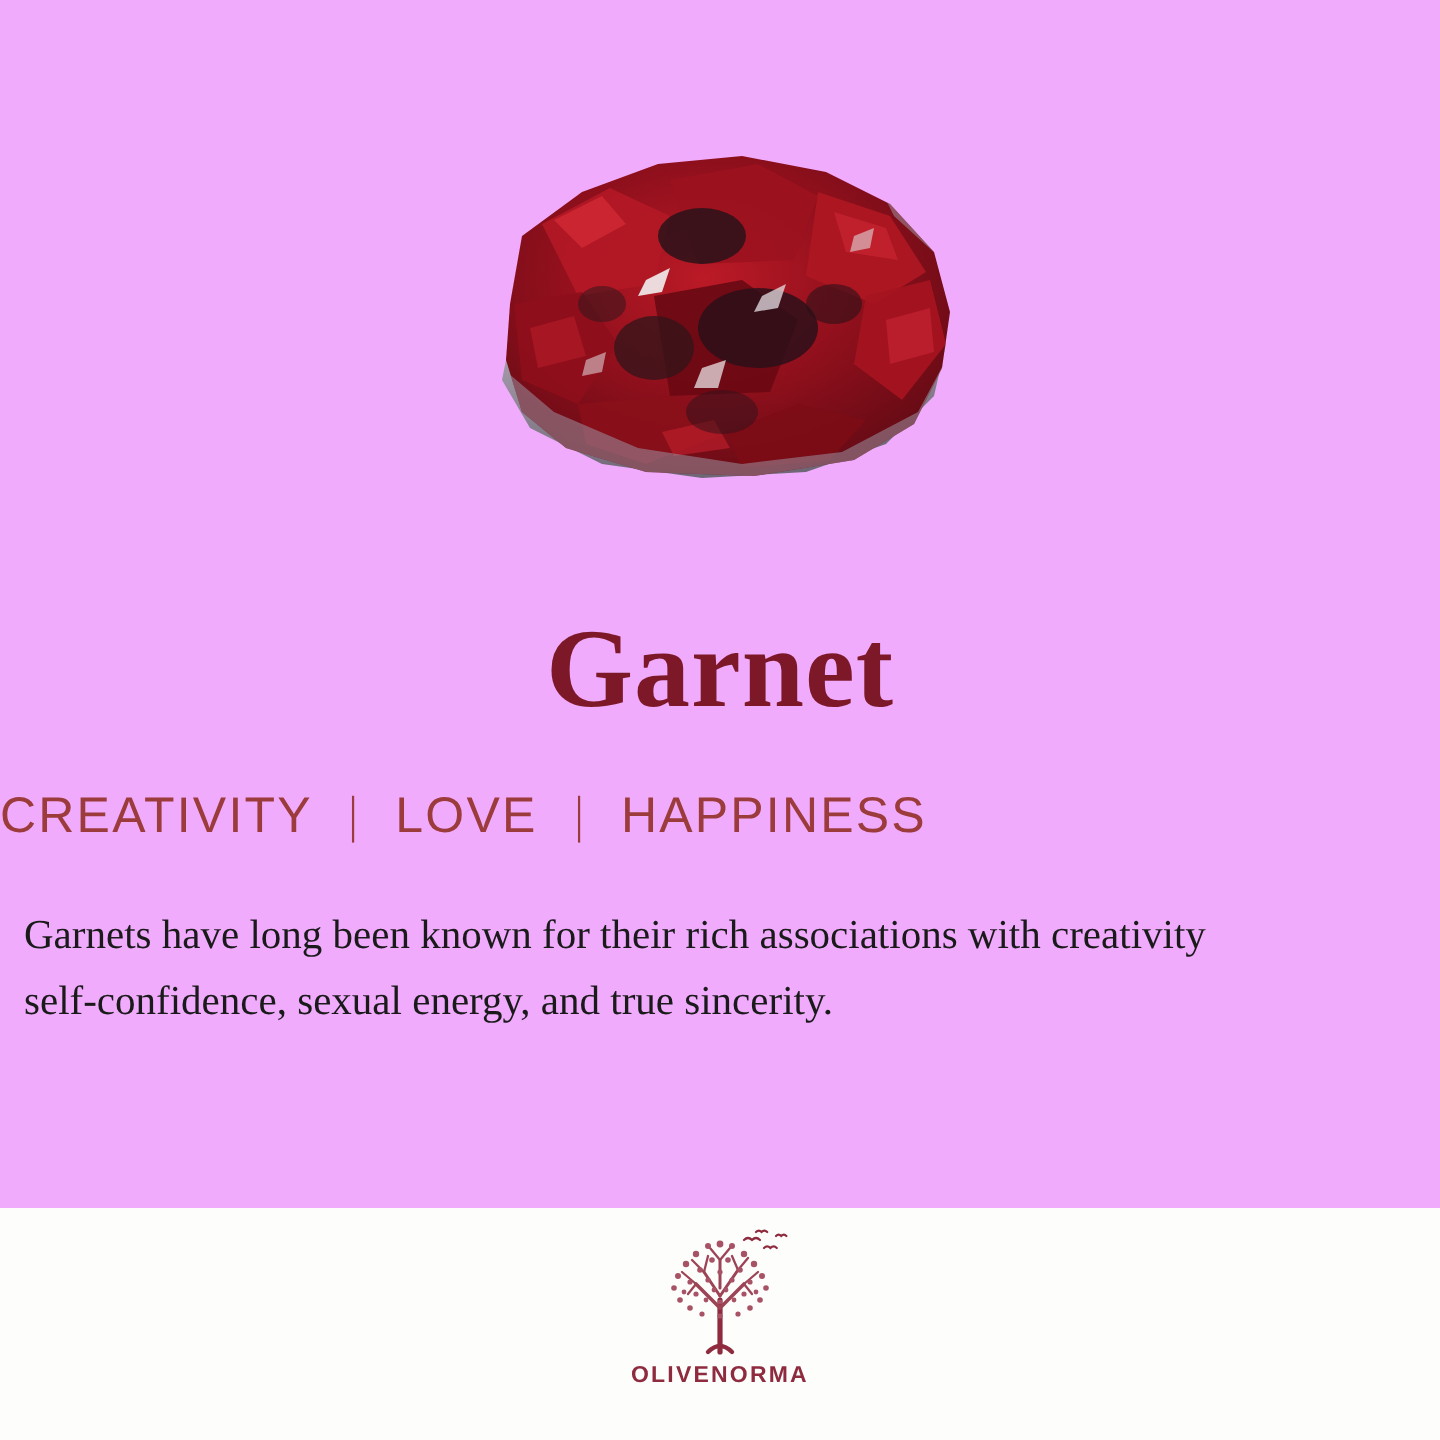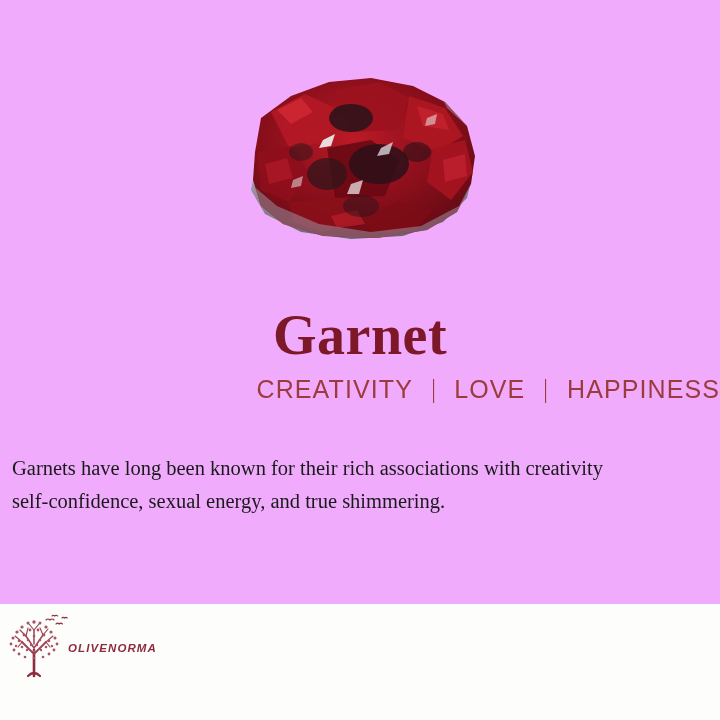--- a/index.html
+++ b/index.html
@@ -49,23 +49,23 @@
     font-weight: 700;
     letter-spacing: 0.5px;
     color: #7d1828;
     line-height: 1.05;
   }
 
   
   .tagline {
     position: absolute;
     left: 0;
-    top: 376px;
-    width: 720px;
-    text-align: right;
+    top: 395px;
+    width: 720px;
+    text-align: left;
     font-family: "Liberation Sans", "DejaVu Sans", sans-serif;
     font-size: 25px;
     font-weight: 300;
     letter-spacing: 1.1px;
     color: #9c3b3b;
     line-height: 1.1;
     white-space: nowrap;
   }
   .tagline .sep {
     display: inline-block;
@@ -91,23 +91,22 @@
     white-space: nowrap;
   }
 
   
   .logo {
     position: absolute;
     left: 0;
     top: 614px;
     width: 720px;
     display: flex;
-    flex-direction: row;
+    flex-direction: column;
     align-items: center;
-    font-style: italic;
   }
   .logo-mark {
     display: block;
   }
   .logo-word {
     margin-top: 2px;
     font-family: "Liberation Sans", "DejaVu Sans", sans-serif;
     font-size: 11.5px;
     font-weight: 700;
     letter-spacing: 1.1px;
@@ -188,21 +187,21 @@
   <div class="tagline">
     <span>CREATIVITY</span>
     <span class="sep">|</span>
     <span>LOVE</span>
     <span class="sep">|</span>
     <span>HAPPINESS</span>
   </div>
 
   <div class="body-copy">
     <span class="line">Garnets have long been known for their rich associations with creativity</span>
-    <span class="line">self-confidence, sexual energy, and true shimmering.</span>
+    <span class="line">self-confidence, sexual energy, and true sincerity.</span>
   </div>
 
   <div class="logo">
     <svg class="logo-mark" width="68" height="66" viewBox="0 0 68 66">
       <g stroke="#9c4455" stroke-width="1.15" fill="none" stroke-linecap="round">
 
         <path d="M34,62 L34,36" stroke="#8e2b3e" stroke-width="2.6"></path>
         <path d="M28,62 Q34,56 40,62" stroke="#8e2b3e" stroke-width="2.2"></path>
 
         <path d="M34,40 L22,28" stroke-width="1.8"></path>

